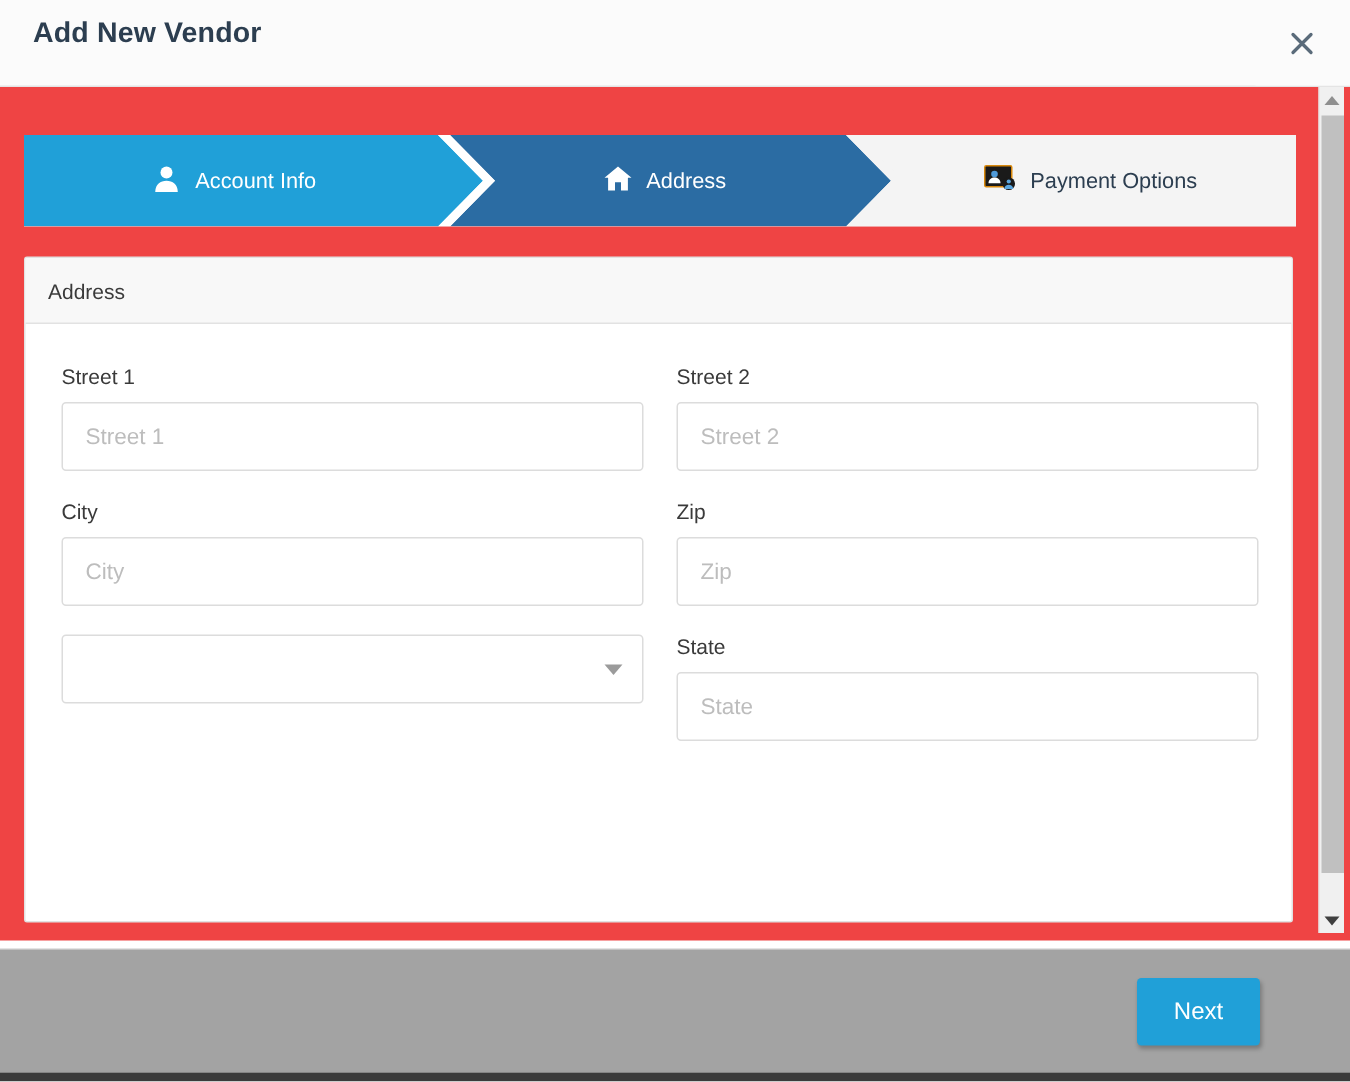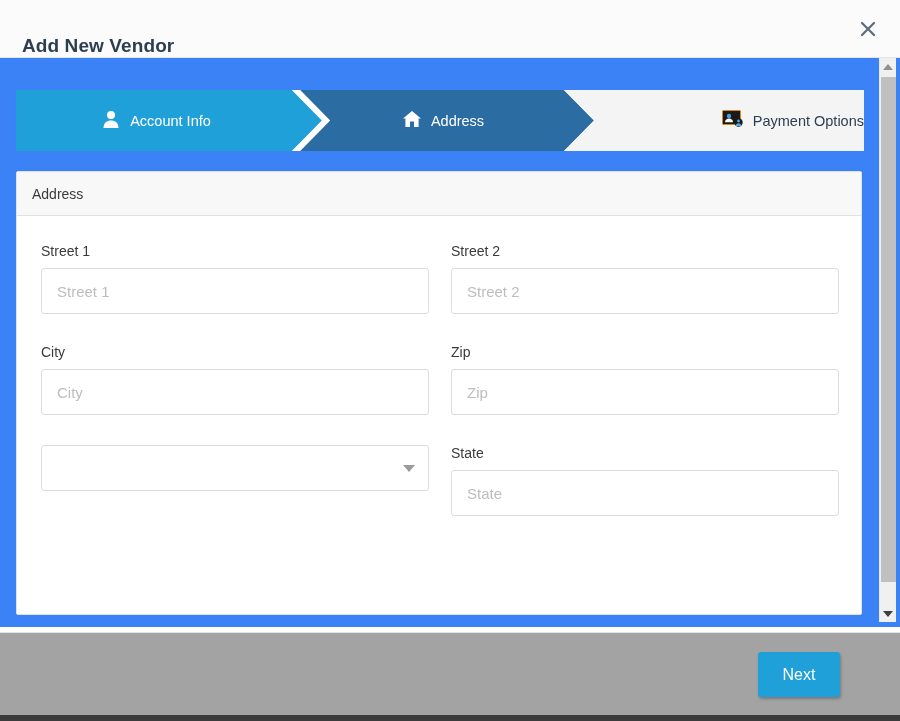--- a/index.html
+++ b/index.html
@@ -21,21 +21,21 @@
   
   .titlebar {
     position: absolute;
     left: 0; top: 0;
     width: 900px; height: 58px;
     background: #fbfbfb;
     border-bottom: 1px solid #e4e4e4;
   }
   .titlebar-title {
     position: absolute;
-    left: 22px; top: 35px;
+    left: 22px; top: 12px;
     font-size: 19px;
     font-weight: bold;
     color: #2c3e50;
     letter-spacing: .1px;
   }
   .titlebar-divider {
     position: absolute;
     left: 836px; top: 0;
     width: 1px; height: 58px;
     background: #e4e4e4;
@@ -48,21 +48,21 @@
     cursor: pointer;
     background: #fbfbfb;
   }
   .close-btn svg { display: block; }
 
   
   .body-region {
     position: absolute;
     left: 0; top: 58px;
     width: 900px; height: 569px;
-    background: #3b82f6;
+    background: #ef4444;
     overflow: hidden;
   }
 
   
   .wizard {
     position: absolute;
     left: 16px; top: 32px;
     width: 848px; height: 61px;
     background: #f4f4f4;
   }
@@ -122,21 +122,20 @@
     clip-path: polygon(0 0, 30px 50%, 0 100%, 8px 100%, 38px 50%, 8px 0);
     z-index: 4;
   }
 
   
   .step-3 {
     left: 556px; width: 292px;
     background: #f4f4f4;
     color: #2c3e50;
     clip-path: polygon(0 0, 292px 0, 292px 100%, 0 100%, 30px 50%);
-    justify-content: flex-end;
   }
   .step-3 .step-inner { padding-left: 18px; }
 
   
   .panel {
     position: absolute;
     left: 16px; top: 113px;
     width: 846px; height: 444px;
     border: 1px solid #e2e2e2;
     background: #ffffff;
@@ -162,21 +161,21 @@
     width: 844px;
     padding: 26px 24px 0 24px;
   }
 
   .form-grid {
     display: grid;
     grid-template-columns: 410px 386px;
     column-gap: 0px;
     row-gap: 0px;
   }
-  .field { margin-bottom: 30px; }
+  .field { margin-bottom: 19px; }
   .field-label {
     display: block;
     font-size: 14px;
     color: #3a3a3a;
     margin-bottom: 9px;
   }
   .field-input {
     width: 388px;
     height: 46px;
     border: 1px solid #dcdcdc;

